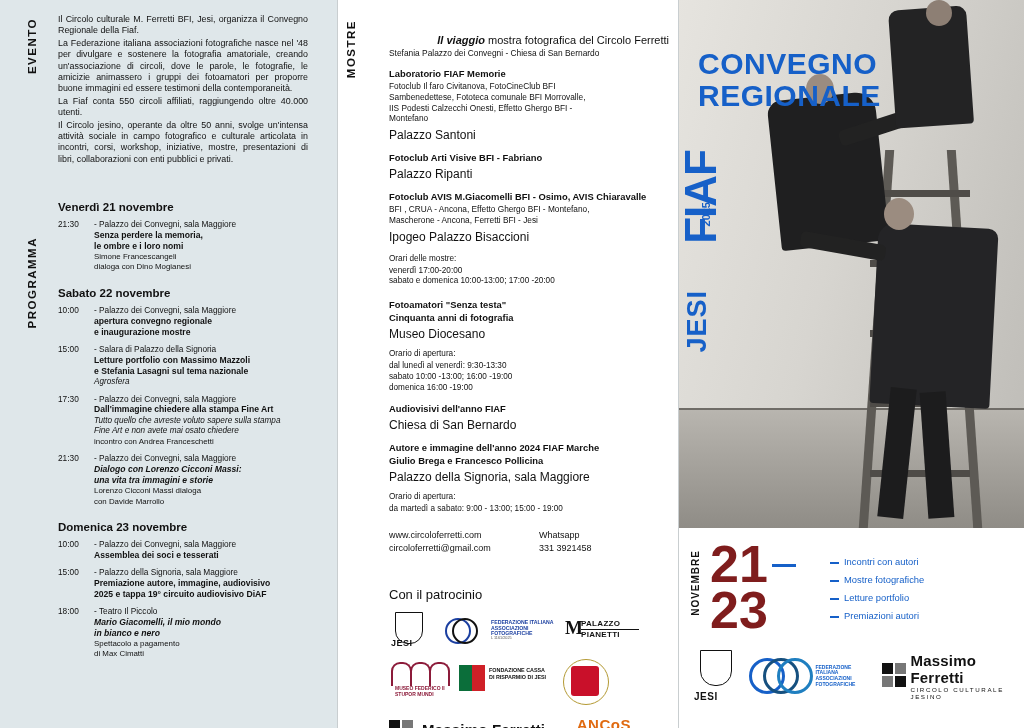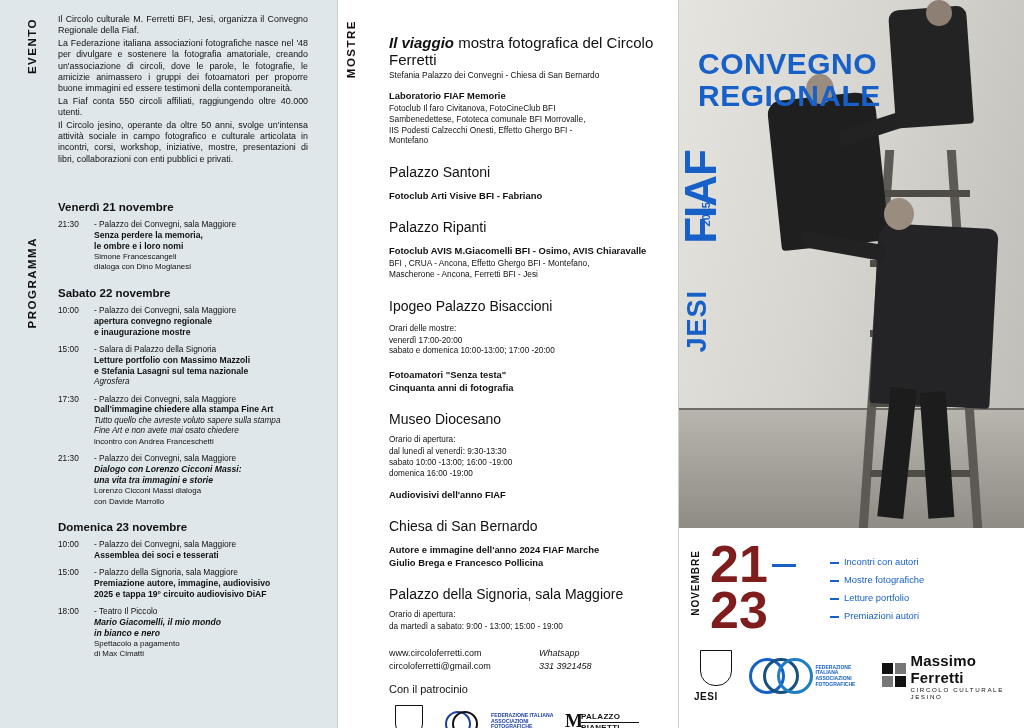--- a/index.html
+++ b/index.html
@@ -54,33 +54,33 @@
   .ev .bolditalic{font-weight:bold;font-style:italic;font-size:8.6px;}
   .ev .small{font-size:7.9px;}
 
   
   .mid{
     width:341px;height:728px;background:#ffffff;position:relative;
     box-sizing:border-box;
   }
   #mostre-label{position:absolute;left:8px;top:20px;writing-mode:vertical-rl;transform:rotate(180deg);font-weight:bold;letter-spacing:1.5px;font-size:11.5px;color:#111;}
   .mid-col{position:absolute;left:52px;top:34px;width:280px;}
-  .mid-head{font-size:15px;color:#111;margin:0 0 2px 0;}
+  .mid-head{font-size:11px;color:#111;margin:0 0 2px 0;text-align:right;}
   .mid-head .it{font-style:italic;font-weight:bold;}
   .mid-sub{font-size:8.4px;color:#111;margin:0 0 10px 0;}
   .blk{margin-bottom:10px;}
   .blk h4{margin:0 0 2px 0;font-size:9.4px;font-weight:bold;color:#111;}
   .blk .lines{font-size:8.3px;line-height:1.3;color:#111;}
-  .blk .place{font-size:14px;color:#111;margin-top:18px;}
+  .blk .place{font-size:12px;color:#111;margin-top:4px;}
   .orari{font-size:8.2px;line-height:1.32;color:#111;margin-top:8px;}
   .orari .t{margin-bottom:1px;}
   .contact{margin-top:14px;display:flex;font-size:9px;color:#111;}
   .contact .c1{width:150px;line-height:1.45;}
-  .contact .c2{line-height:1.45;font-style:italic;}
-  .patro-label{margin-top:10px;font-size:11px;color:#111;}
+  .contact .c2{line-height:1.45;}
+  .patro-label{margin-top:32px;font-size:13px;color:#111;}
 
   
   .logorow{display:flex;align-items:center;gap:10px;margin-top:8px;}
   .mini{font-size:5.2px;line-height:1.05;color:#1b3fa0;font-weight:bold;}
   .crest{width:44px;height:40px;position:relative;}
   .crest .shield{position:absolute;left:6px;top:2px;width:26px;height:30px;border:1.2px solid #111;border-radius:0 0 13px 13px;}
   .jesi-word{position:absolute;left:2px;bottom:2px;font-size:9px;font-weight:bold;letter-spacing:0.5px;color:#111;}
 
   .fiaf-logo{width:38px;height:30px;position:relative;}
   .fiaf-logo .ring{position:absolute;left:2px;top:3px;width:22px;height:22px;border:2.5px solid #1b3fa0;border-radius:50%;}

